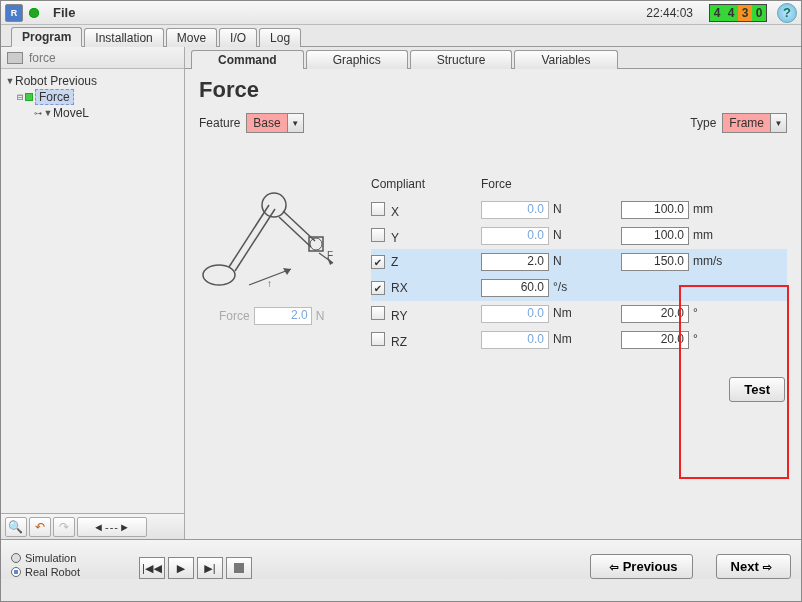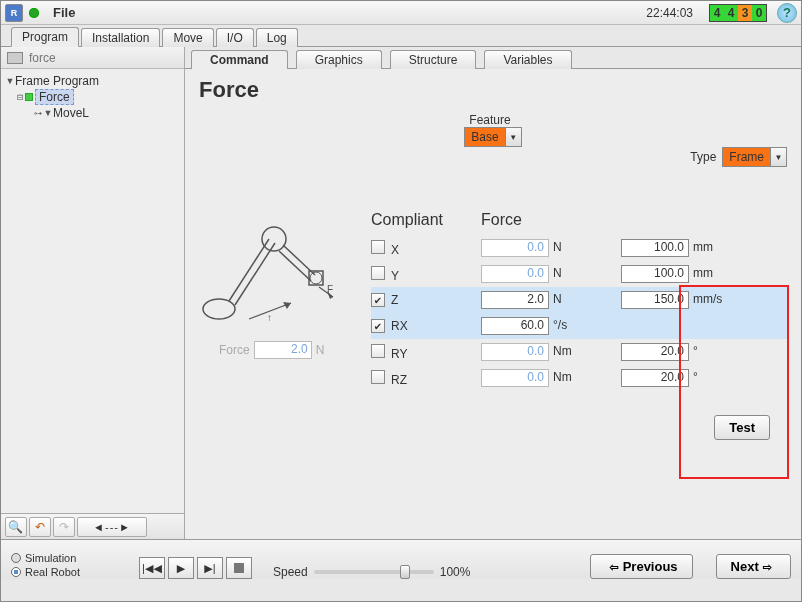--- a/index.html
+++ b/index.html
@@ -12,21 +12,21 @@
   .menubar .file-menu { font-weight:bold; font-size:13px; cursor:pointer; padding:2px 6px;}
   .menubar .spacer { flex:1; }
   .menubar .clock { margin-right:16px; font-size:12px;}
   .fours { display:flex; border:1px solid #444; height:18px; margin-right:10px;}
   .fours span { width:14px; text-align:center; font-weight:bold; font-size:12px; line-height:16px;}
   .help-icon { width:20px; height:20px; border-radius:50%; background:radial-gradient(#bfe5ff,#6ebbe0); display:flex; align-items:center; justify-content:center; color:#175; font-weight:bold; font-size:13px; border:1px solid #6aa; cursor:pointer;}
   
   
   .main-tabs-row { display:flex; align-items:flex-end; height:22px; padding-left:10px; background:#e8e8e8; border-bottom:1px solid #999; position:relative;}
   .main-tab { border:1px solid #999; border-bottom:none; background:linear-gradient(#fdfdfd,#e4e4e4); padding:2px 10px 2px 10px; margin-right:2px; border-radius:3px 3px 0 0; font-size:12px; cursor:pointer; position:relative; top:1px;}
-  .main-tab.active { background:#ededed; font-weight:normal; z-index:2; border-bottom:1px solid #ededed;}
+  .main-tab.active { background:#ededed; font-weight:bold; z-index:2; border-bottom:1px solid #ededed;}
   
   
   .content { display:flex; height: 492px;}
   .left-col { width:184px; border-right:1px solid #aaa; display:flex; flex-direction:column; background:#eee;}
   .filebar { height:22px; display:flex; align-items:center; padding:0 6px; border-bottom:1px solid #bbb; background:linear-gradient(#f2f2f2,#e4e4e4);}
   .diskicon { width:16px; height:12px; background:#ccc; border:1px solid #888; margin-right:6px;}
   .filebar .name { color:#777; font-size:12px;}
   .tree { flex:1; background:#eeeeee; padding:4px 2px; overflow:auto; font-size:12px;}
   .tree .row { display:flex; align-items:center; height:16px; padding-left:2px; white-space:nowrap;}
   .tree .arrow { font-size:9px; color:#555; width:10px; display:inline-block; text-align:center;}
@@ -35,56 +35,56 @@
   .sel { background:#c9d8f0; border:1px dashed #7a9acf;}
   
   .toolbar-bottom-left { height:26px; border-top:1px solid #aaa; display:flex; align-items:center; padding:2px 4px; background:linear-gradient(#f4f4f4,#e3e3e3);}
   .tb-btn { width:22px; height:20px; border:1px solid #aaa; border-radius:2px; background:linear-gradient(#fff,#e8e8e8); margin-right:2px; display:flex; align-items:center; justify-content:center; cursor:pointer; font-size:12px;}
   .tb-btn.search { color:#2277bb; font-weight:bold;}
   .tb-btn.undo { color:#c05e19;}
   .tb-wide { width:70px; font-size:11px; letter-spacing:1px;}
   
   .right-col { flex:1; display:flex; flex-direction:column; }
   .sub-tabs-row { height:22px; display:flex; align-items:flex-end; padding-left:6px; border-bottom:1px solid #999; background:#e8e8e8;}
-  .sub-tab { border:1px solid #999; border-bottom:none; background:linear-gradient(#fdfdfd,#e4e4e4); padding:2px 18px; margin-right:8px; border-radius:3px 3px 0 0; font-size:12px; cursor:pointer; position:relative; top:1px;}
+  .sub-tab { border:1px solid #999; border-bottom:none; background:linear-gradient(#fdfdfd,#e4e4e4); padding:2px 26px; margin-right:2px; border-radius:3px 3px 0 0; font-size:12px; cursor:pointer; position:relative; top:1px;}
   .sub-tab.active { background:#ededed; font-weight:bold;}
   
   .panel { flex:1; background:#ededed; padding:8px 14px 8px 14px; position:relative;}
   .panel h1 { font-size:22px; font-weight:bold; margin-bottom:10px;}
-  .feature-row { display:flex; align-items:center;flex-direction:column; }
+  .feature-row { display:flex; align-items:center; }
   .feature-row .lbl { margin-right:6px; font-size:12px;}
-  .dropdown { display:inline-flex; align-items:center; border:1px solid #888; background:#f97316; height:20px;}
+  .dropdown { display:inline-flex; align-items:center; border:1px solid #888; background:#fca5a5; height:20px;}
   .dropdown .val { padding:0 6px; font-size:12px;}
   .dropdown .dd-btn { width:16px; height:18px; border-left:1px solid #888; display:flex; align-items:center; justify-content:center; background:linear-gradient(#f8f8f8,#ddd); font-size:8px;}
   .right-align { margin-left:auto;}
   
   .body-grid { margin-top:44px; display:flex;}
   .illus { width:172px; padding-top:10px; position:relative;}
   .illus svg { display:block;}
   .illus .force-lbl { color:#aaa; font-size:12px; margin-top:10px; display:flex; align-items:center; padding-left:20px;}
   .small-input { border:1px solid #bbb; background:#fff; width:58px; height:18px; text-align:right; padding-right:3px; font-size:12px; display:inline-block;}
   .small-input.dim { color:#7aa7d8;}
   
   .grid { flex:1; }
-  .grid .hdr-row { display:flex; font-size:16px; margin-bottom:6px;}
+  .grid .hdr-row { display:flex; font-size:12px; margin-bottom:6px;}
   .col-comp { width:110px;}
   .col-force { width:140px;}
   .col-limits { width:150px;}
   .grid .drow { display:flex; align-items:center; height:26px;}
   .drow.hl { background:#cfe4f7;}
   .chk { width:14px; height:14px; border:1px solid #888; background:linear-gradient(#fff,#e8e8e8); display:inline-flex; align-items:center; justify-content:center; font-size:10px; margin-right:6px;}
   .chk .mark { color:#333;}
   .axis-lbl { font-size:12px;}
   .num-input { border:1px solid #888; background:#fff; width:68px; height:18px; text-align:right; padding-right:4px; font-size:12px; display:inline-block;}
   .num-input.dim { color:#7aa7d8; border-color:#bbb;}
   .unit { font-size:12px; margin-left:4px; color:#333; width:34px; text-align:left;}
   .red-box { position:absolute; border:2px solid #e22; left:494px; top:216px; width:110px; height:194px; pointer-events:none;}
   
   .test-btn, .nav-btn { border:1px solid #888; border-radius:3px; background:linear-gradient(#fdfdfd,#e2e2e2); padding:4px 14px; font-size:13px; font-weight:bold; cursor:pointer;}
-  .test-row { text-align:right; margin-top:24px; padding-right:17px;}
+  .test-row { text-align:right; margin-top:24px; padding-right:2px;}
   
   
   .bottom-bar { height:40px; border-top:1px solid #999; background:linear-gradient(#f4f4f4,#e4e4e4); display:flex; align-items:flex-end; padding:0 10px;}
   .sim-block { width:110px; font-size:11px;}
   .sim-block .r { display:flex; align-items:center; height:14px;}
   .radio { width:10px; height:10px; border-radius:50%; border:1px solid #666; margin-right:4px; background:#ddd;}
   .radio.sel { background:radial-gradient(#5a8bd0 40%, #fff 45%);}
   .transport { display:flex; align-items:center; margin-left:18px;}
   .t-btn { width:26px; height:22px; border:1px solid #888; background:linear-gradient(#fff,#e4e4e4); margin-right:3px; display:flex; align-items:center; justify-content:center; cursor:pointer; font-size:11px;}
   .t-btn.stop span { width:10px; height:10px; background:#777;}
@@ -123,21 +123,21 @@
 <div class="content">
 
   <div class="left-col">
     <div class="filebar">
       <span class="diskicon"></span>
       <span class="name">force</span>
     </div>
     <div class="tree">
       <div class="row">
         <span class="arrow">▼</span>
-        <span>Frame Program</span>
+        <span>Robot Previous</span>
       </div>
       <div class="row" style="padding-left:12px">
         <span class="arrow" style="font-size:8px;">⊟</span>
         <span class="bullet green"></span>
         <span class="sel" style="padding:0 3px">Force</span>
       </div>
       <div class="row" style="padding-left:30px">
         <span class="arrow" style="font-size:8px;">⊶</span>
         <span class="arrow">▼</span>
         <span>MoveL</span>
@@ -263,24 +263,17 @@
       </div>
   </div>
   <div class="transport">
     <div class="t-btn">|◀◀</div>
     <div class="t-btn">▶</div>
     <div class="t-btn">▶|</div>
     <div class="t-btn stop">
         <span></span>
       </div>
   </div>
-  <div class="speed">
-    <span>Speed</span>
-    <div class="slider">
-        <div class="thumb"></div>
-      </div>
-    <span>100%</span>
-  </div>
   <div class="navs">
     <button class="nav-btn"><span class="arrw">⇦</span><span>Previous</span></button>
     <button class="nav-btn"><span>Next</span><span class="arrw">⇨</span></button>
   </div>
 </div>
 
 </body></html>

